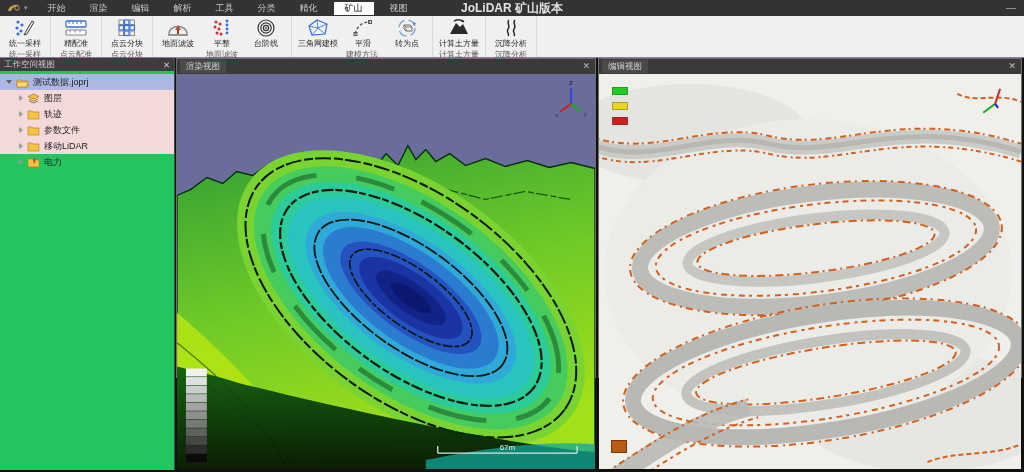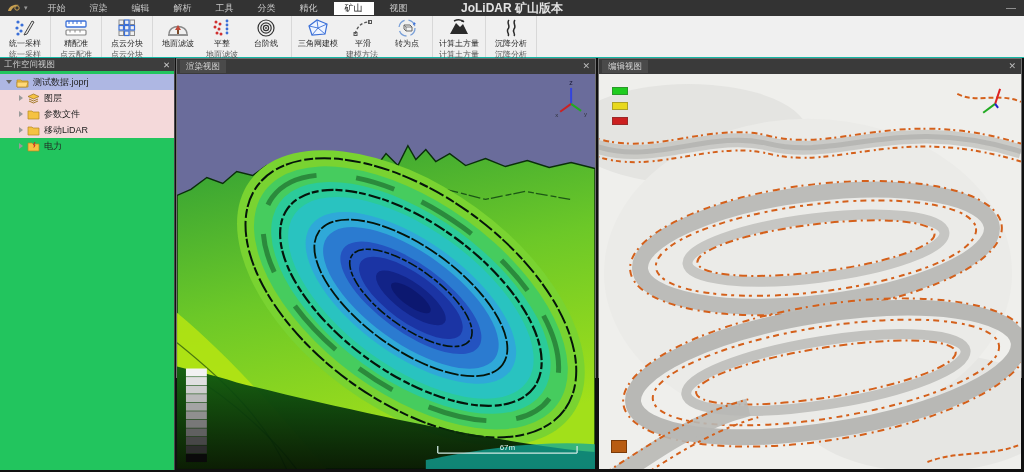--- a/index.html
+++ b/index.html
@@ -281,20 +281,27 @@
         <path d="M2 6 L6.5 8 L11 6" fill="none" stroke="#9a7018" stroke-width="0.9"></path>
         <path d="M2 8 L6.5 10 L11 8" fill="none" stroke="#9a7018" stroke-width="0.9"></path>
       </svg>
       <span>图层</span>
     </div>
     <div class="trow child pink">
       <span class="arrow"></span>
       <svg class="ticon" viewBox="0 0 13 11">
         <path d="M1 2 h4 l1 1 h6 v7 H1 Z" fill="#f5c242" stroke="#b58820" stroke-width="0.7"></path>
       </svg>
+      <span>轨迹</span>
+    </div>
+    <div class="trow child pink">
+      <span class="arrow"></span>
+      <svg class="ticon" viewBox="0 0 13 11">
+        <path d="M1 2 h4 l1 1 h6 v7 H1 Z" fill="#f5c242" stroke="#b58820" stroke-width="0.7"></path>
+      </svg>
       <span>参数文件</span>
     </div>
     <div class="trow child pink">
       <span class="arrow"></span>
       <svg class="ticon" viewBox="0 0 13 11">
         <path d="M1 2 h4 l1 1 h6 v7 H1 Z" fill="#f5c242" stroke="#b58820" stroke-width="0.7"></path>
       </svg>
       <span>移动LiDAR</span>
     </div>
     <div class="trow child">

